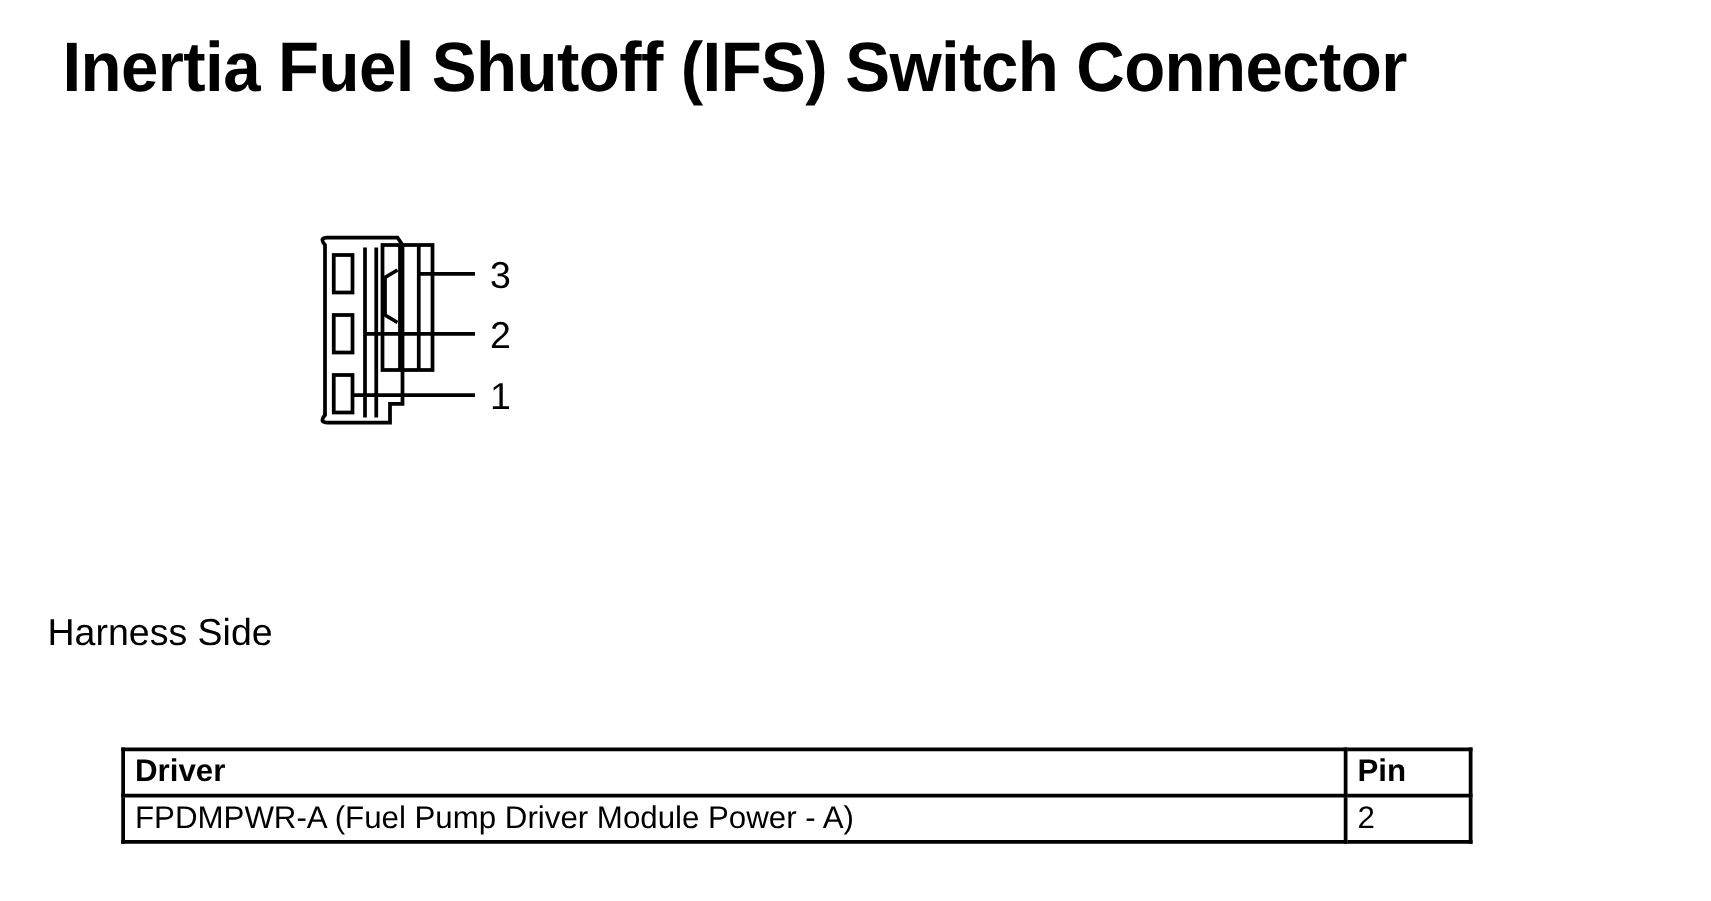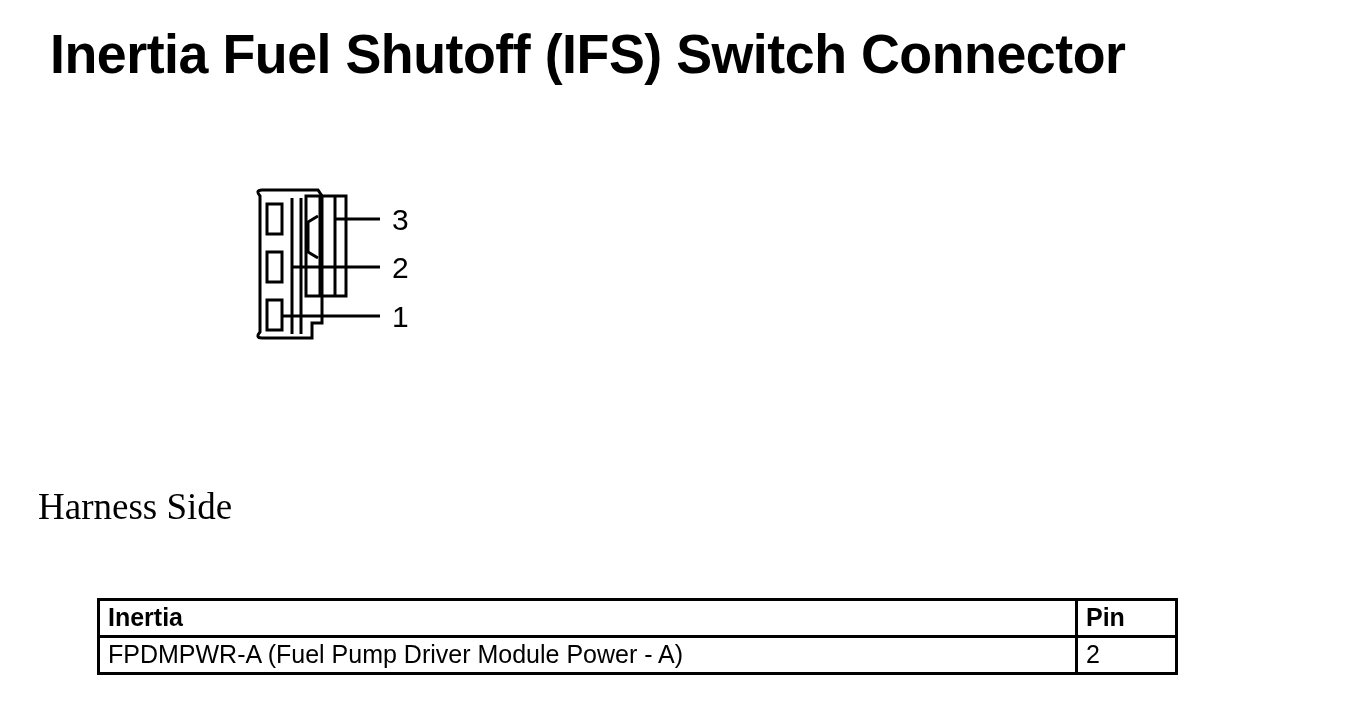--- a/index.html
+++ b/index.html
@@ -40,25 +40,24 @@
   }
   #connector-figure svg {
     display: block;
   }
 
   
   #harness-caption {
     position: absolute;
     left: 38px;
     top: 488px;
-    font-size: 37px;
+    font-size: 30px;
     line-height: 38px;
     font-weight: normal;
     white-space: nowrap;
-    font-family: Liberation Serif, serif;
   }
 
   
   #pin-table-wrap {
     position: absolute;
     left: 97px;
     top: 598px;
     width: 1078px;
   }
   table.pin-table {
@@ -145,21 +144,21 @@
 <div id="harness-caption">Harness Side</div>
 
 <div id="pin-table-wrap">
   <table class="pin-table">
     <colgroup>
       <col class="c-circuit">
       <col class="c-pin">
     </colgroup>
     <thead>
       <tr>
-        <th>Inertia</th>
+        <th>Driver</th>
         <th>Pin</th>
       </tr>
     </thead>
     <tbody>
       <tr>
         <td>FPDMPWR-A (Fuel Pump Driver Module Power - A)</td>
         <td>2</td>
       </tr>
     </tbody>
   </table>

